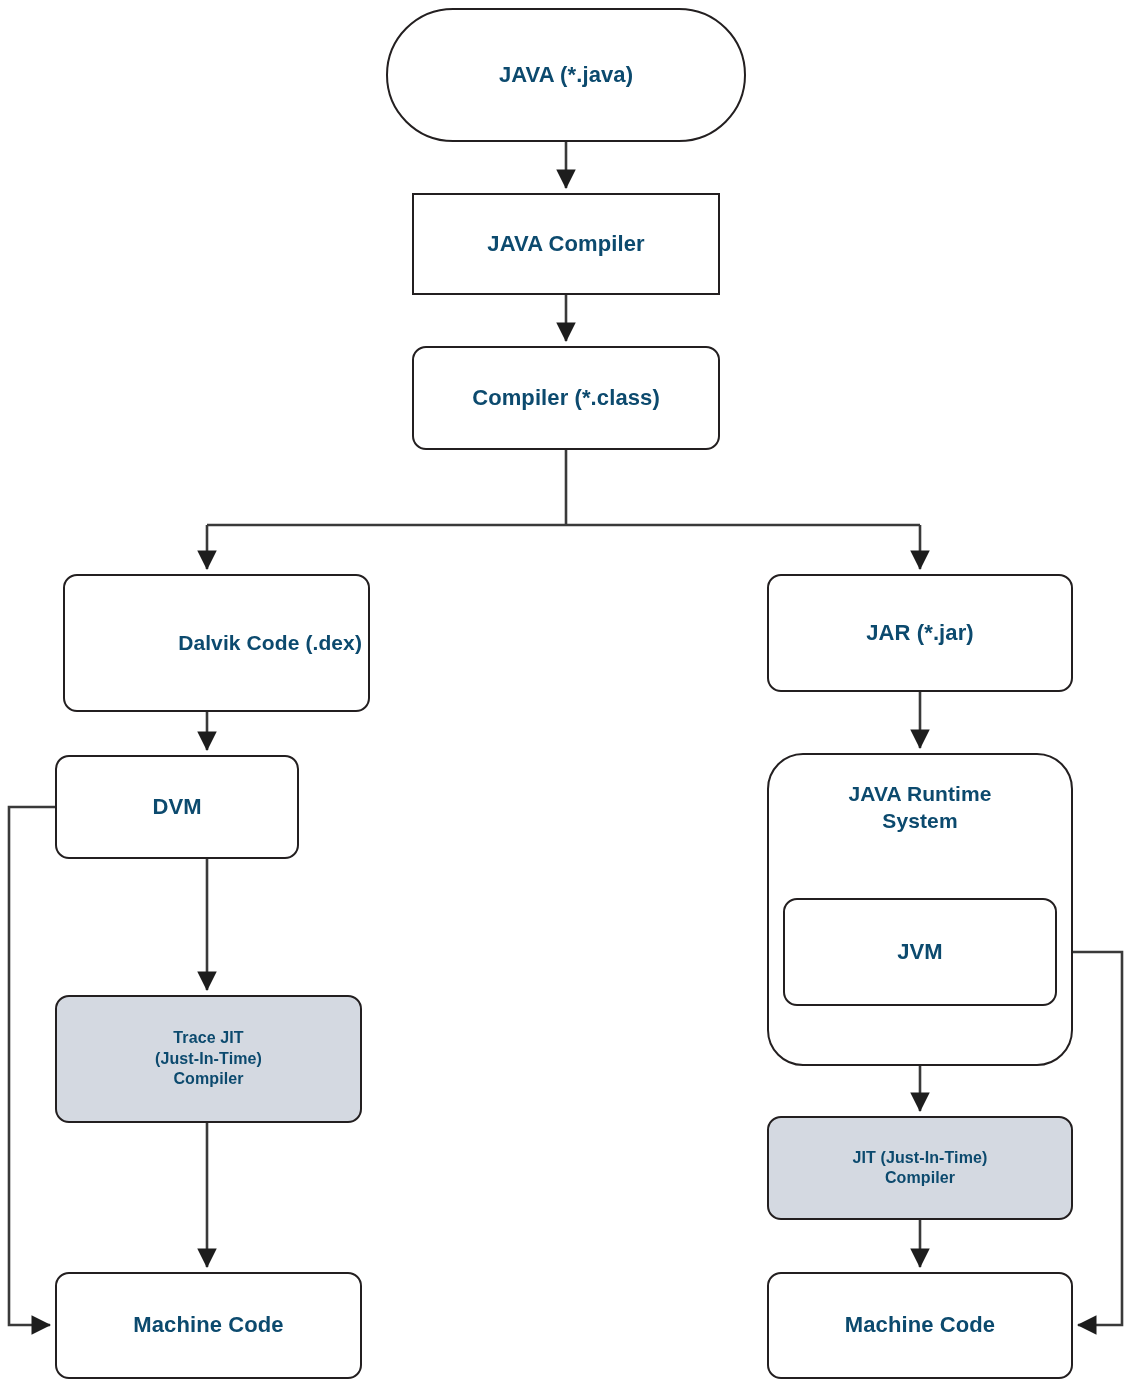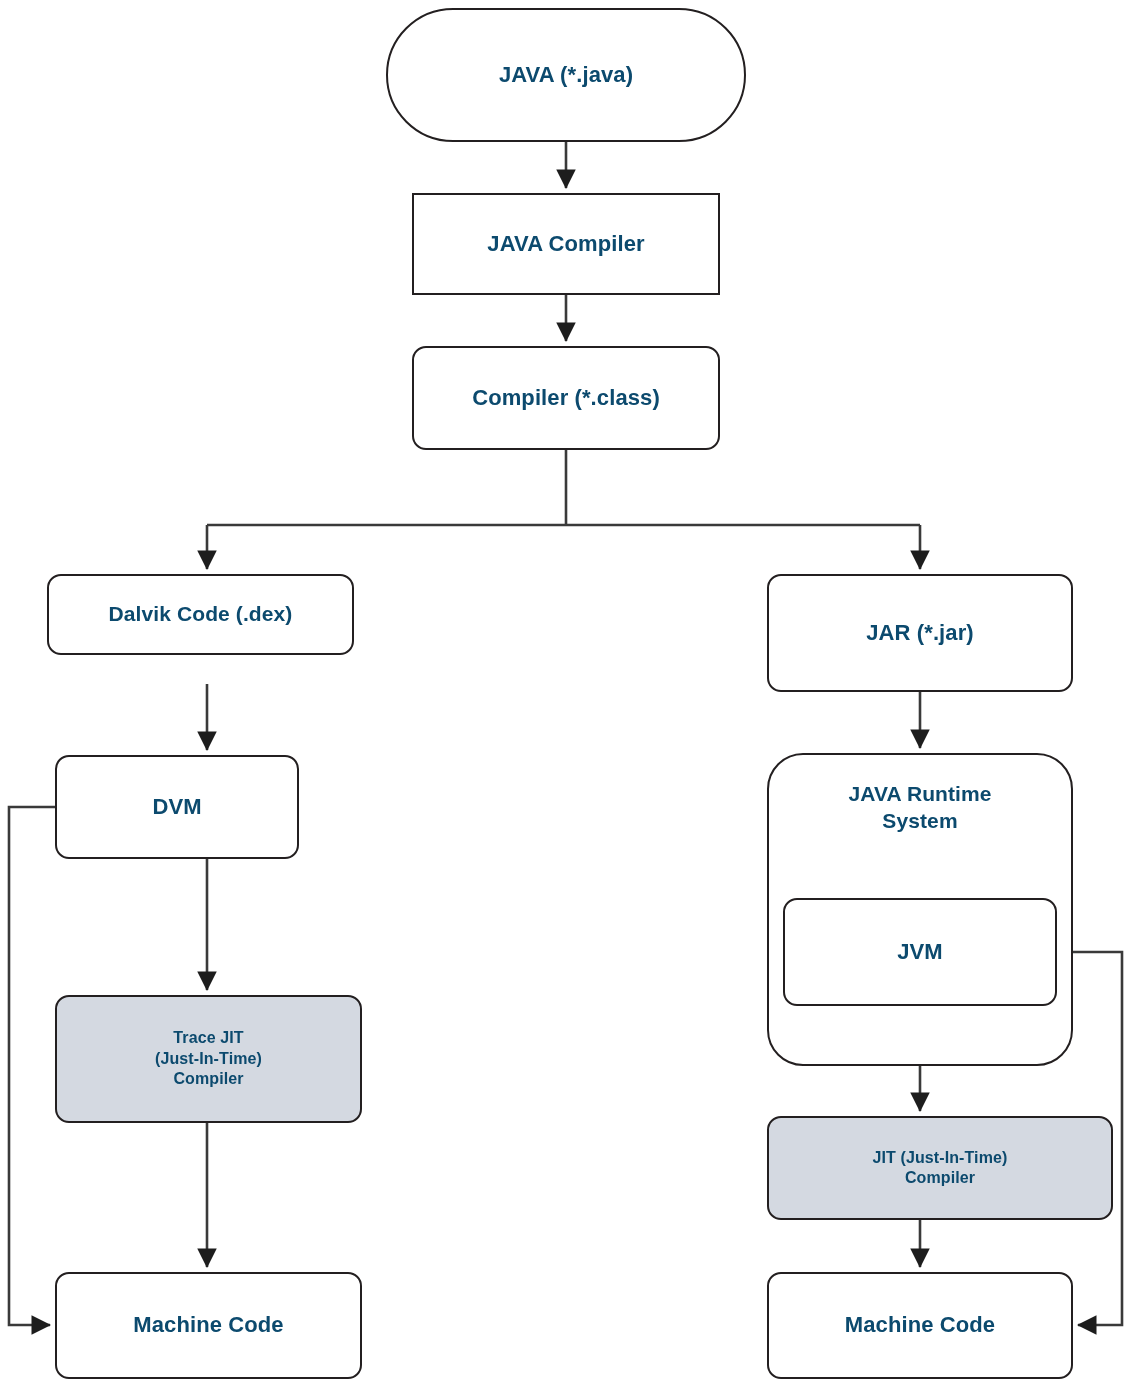--- a/index.html
+++ b/index.html
@@ -56,29 +56,29 @@
   .fs-22 { font-size: 22px; }
   .fs-21 { font-size: 21px; }
   .fs-20 { font-size: 16px; }
 
   .fill-accent { background: #d4d9e1; }
 
   
   #node-java           { left: 386px;  top: 8px;    width: 360px;  height: 134px; }
   #node-java-compiler  { left: 412px;  top: 193px;  width: 308px;  height: 102px; }
   #node-bytecode       { left: 412px;  top: 346px;  width: 308px;  height: 104px; }
-  #node-dalvik         { left: 47px;   top: 574px;  width: 307px;  height: 81px; }
+  #node-dalvik         { left: 63px;   top: 574px;  width: 307px;  height: 138px; justify-content: flex-end; }
   #node-dvm            { left: 55px;   top: 755px;  width: 244px;  height: 104px; }
   #node-trace-jit      { left: 55px;   top: 995px;  width: 307px;  height: 128px; }
   #node-machine-left   { left: 55px;   top: 1272px; width: 307px;  height: 107px; }
   #node-jar            { left: 767px;  top: 574px;  width: 306px;  height: 118px; }
   #node-jrs            { left: 767px;  top: 753px;  width: 306px;  height: 313px; }
   #node-jrs .label     { align-self: flex-start; margin-top: 26px; }
   #node-jvm            { left: 783px;  top: 898px;  width: 274px;  height: 108px; z-index: 4; border-radius: 14px; }
-  #node-jit            { left: 767px;  top: 1116px; width: 346px;  height: 104px; }
+  #node-jit            { left: 767px;  top: 1116px; width: 306px;  height: 104px; }
   #node-machine-right  { left: 767px;  top: 1272px; width: 306px;  height: 107px; }
 </style>
 </head>
 <body>
 
 <div id="diagram-root">
 
   <svg id="edge-layer" viewBox="0 0 1132 1394" width="1132" height="1394" aria-hidden="true">
     <defs>
       <marker id="arrow-down" viewBox="0 0 12 12" refX="6" refY="10" markerWidth="10" markerHeight="10" orient="auto-start-reverse">

